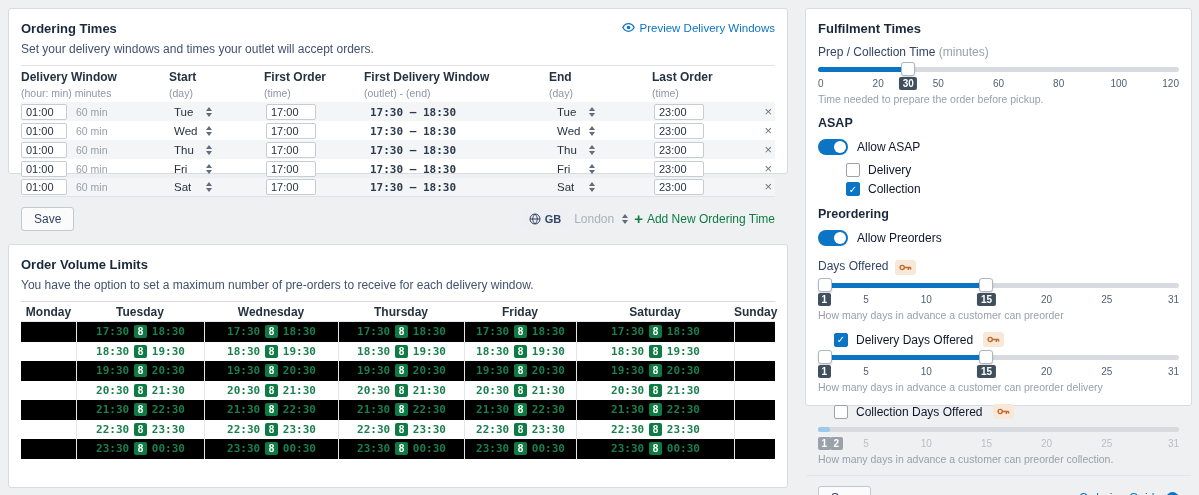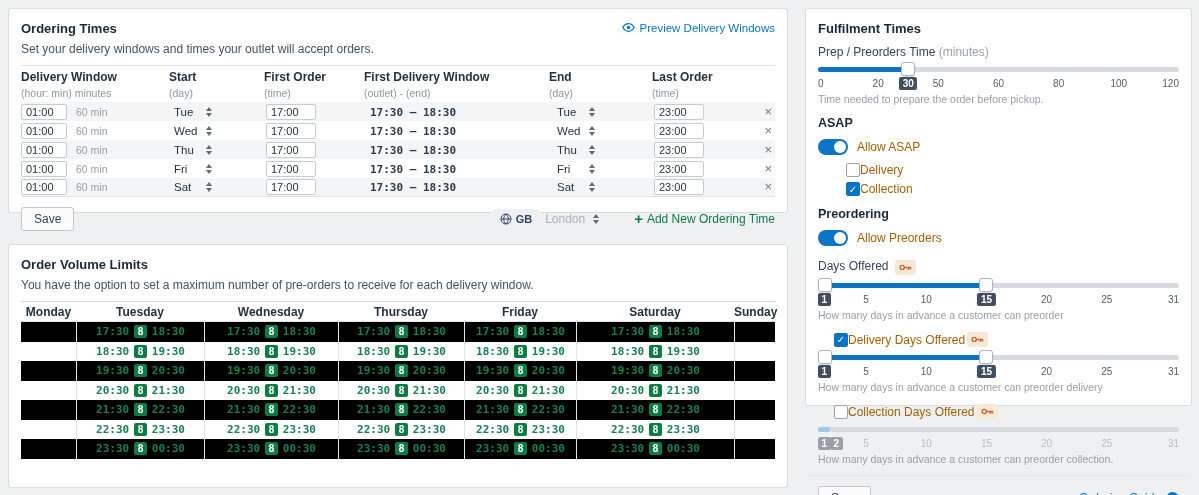--- a/index.html
+++ b/index.html
@@ -9,21 +9,21 @@
     background:#eef0f2;
     font-family:"Liberation Sans", sans-serif;
     font-size:12px; color:#344563;
     overflow:hidden;
   }
   .panel {
     position:absolute; background:#fff;
     border:1px solid #d8dce1; border-radius:3px;
     padding:12px;
   }
-  #panel-ordering { left:8px; top:8px; width:780px; height:205px; }
+  #panel-ordering { left:8px; top:8px; width:780px; height:166px; }
   #panel-volume   { left:8px; top:244px; width:780px; height:244px; }
   #panel-fulfilment { left:805px; top:8px; width:387px; height:398px; }
 
   h2 { font-size:13px; font-weight:bold; color:#19283b; margin:0; }
   .subtitle { font-size:12px; color:#42526e; margin:6px 0 0 0; }
   .hint { font-size:10.5px; color:#8d97a5; margin:3px 0 0 0; }
   .muted { color:#97a0ab; }
 
   .panel-head { display:flex; justify-content:space-between; align-items:flex-start; }
   .blue-link { color:#0b74c4; font-size:11.5px; text-decoration:none; display:inline-flex; align-items:center; gap:5px; cursor:pointer; }
@@ -51,21 +51,21 @@
   .arrows i.up { border-bottom:4px solid #5e6c7b; }
   .arrows i.dn { border-top:4px solid #5e6c7b; }
   .win-text { font-family:"DejaVu Sans Mono", monospace; font-size:11px; font-weight:bold; color:#2b3a4d; }
   .remove { font-size:13px; color:#697586; cursor:pointer; line-height:1; }
 
   .panel-foot { display:flex; justify-content:space-between; align-items:center; margin-top:10px; }
   .btn {
     height:24px; padding:0 12px; background:#fbfbfc; border:1px solid #c2c8cf;
     border-radius:3px; font-family:"Liberation Sans", sans-serif; font-size:12px; color:#344563; cursor:pointer;
   }
-  .foot-right { display:flex; align-items:center; gap:29px; }
+  .foot-right { display:flex; align-items:center; gap:0; }
   .tz-group { display:inline-flex; align-items:center; }
   .tz-pill { display:inline-flex; align-items:center; gap:4px; background:#edeff2; border-radius:3px; height:20px; padding:0 7px; font-size:11px; font-weight:bold; color:#344563; }
   .tz-sel { display:inline-flex; align-items:center; gap:4px; padding:0 6px; font-size:12px; color:#a9b2bd; cursor:pointer; }
 
   
   .vt { margin-top:9px; }
   .vt-hrow { display:flex; border-top:1px solid #d6dade; border-bottom:1px solid #e2e6ea; height:21px; align-items:center; }
   .vt-hcell { font-weight:bold; font-size:12px; color:#253341; text-align:center; flex:0 0 auto; }
   .vt-row { display:flex; height:19.5px; align-items:center; }
   .vt-row.alt { background:#000000; }
@@ -88,26 +88,26 @@
   .slider .tick.center { transform:translateX(-50%); }
   .slider .tick.right { transform:translateX(-100%); }
   .slider .vbadge { position:absolute; top:0; background:#404f5e; color:#fff; font-size:10px; font-weight:bold; padding:0 3.5px; height:13px; line-height:13px; border-radius:2px; }
   .slider .vbadge.center { transform:translateX(-50%); }
   .slider.disabled .vbadge { background:#9aa1aa; }
   .help { font-size:10.5px; color:#97a0ab; margin:2px 0 0 0; }
   h3 { font-size:12.5px; font-weight:bold; color:#19283b; margin:11px 0 9px 0; }
   .toggle-row { display:flex; align-items:center; gap:9px; margin:0 0 8px 0; }
   .toggle { width:30px; height:16px; border-radius:9px; background:#0b74c4; position:relative; cursor:pointer; flex:0 0 auto; }
   .toggle .knob { position:absolute; right:2px; top:2px; width:12px; height:12px; border-radius:50%; background:#fff; }
-  .cb-row { display:flex; align-items:center; gap:0; margin:0 0 5px 16px; }
+  .cb-row { display:flex; align-items:center; gap:8px; margin:0 0 5px 16px; }
   .cb-row.indent { margin-left:28px; }
   .cb { width:14px; height:14px; border:1.5px solid #9aa3ad; border-radius:2px; background:#fff; flex:0 0 auto; cursor:pointer;
         display:flex; align-items:center; justify-content:center; font-size:10px; color:#fff; }
   .cb.checked { background:#0b74c4; border-color:#0b74c4; }
-  .lbl { font-size:12px; color:#a16207; }
+  .lbl { font-size:12px; color:#0f172a; }
   .feature-badge { display:inline-flex; align-items:center; justify-content:center; background:#f7e8d7; border-radius:3px; height:15px; padding:0 4px; margin-left:7px; vertical-align:-2px; }
   .ff-foot { display:flex; justify-content:space-between; align-items:center; border-top:1px solid #e4e7ea; margin:10px -12px 0 -12px; padding:10px 12px 0 12px; }
   .q-icon { display:inline-flex; align-items:center; justify-content:center; width:13px; height:13px; border-radius:50%; background:#0b74c4; color:#fff; font-size:9px; font-weight:bold; }
   .guide-link { font-size:12px; }
 </style>
 </head>
 <body>
 
 <section class="panel" id="panel-ordering">
   <div class="panel-head">
@@ -563,21 +563,21 @@
         </div>
         <div class="vt-cell" style="width:41px"></div>
       </div>
     </div>
 </section>
 
 <section class="panel" id="panel-fulfilment">
   <h2>Fulfilment Times</h2>
 
   <div class="field-label">
-    <span>Prep / Preorders Time</span>
+    <span>Prep / Collection Time</span>
     <span class="muted">(minutes)</span>
   </div>
   <div class="slider" id="slider-prep">
       <div class="track">
     <div class="fill" style="left:0%;width:25%"></div>
         <div class="handle" style="left:calc(25% - 7px);"></div>
       </div>
       <div class="ticks">
         <span class="tick " style="left:0%">0</span>
         <span class="tick center" style="left:16.666666666666664%">20</span>

